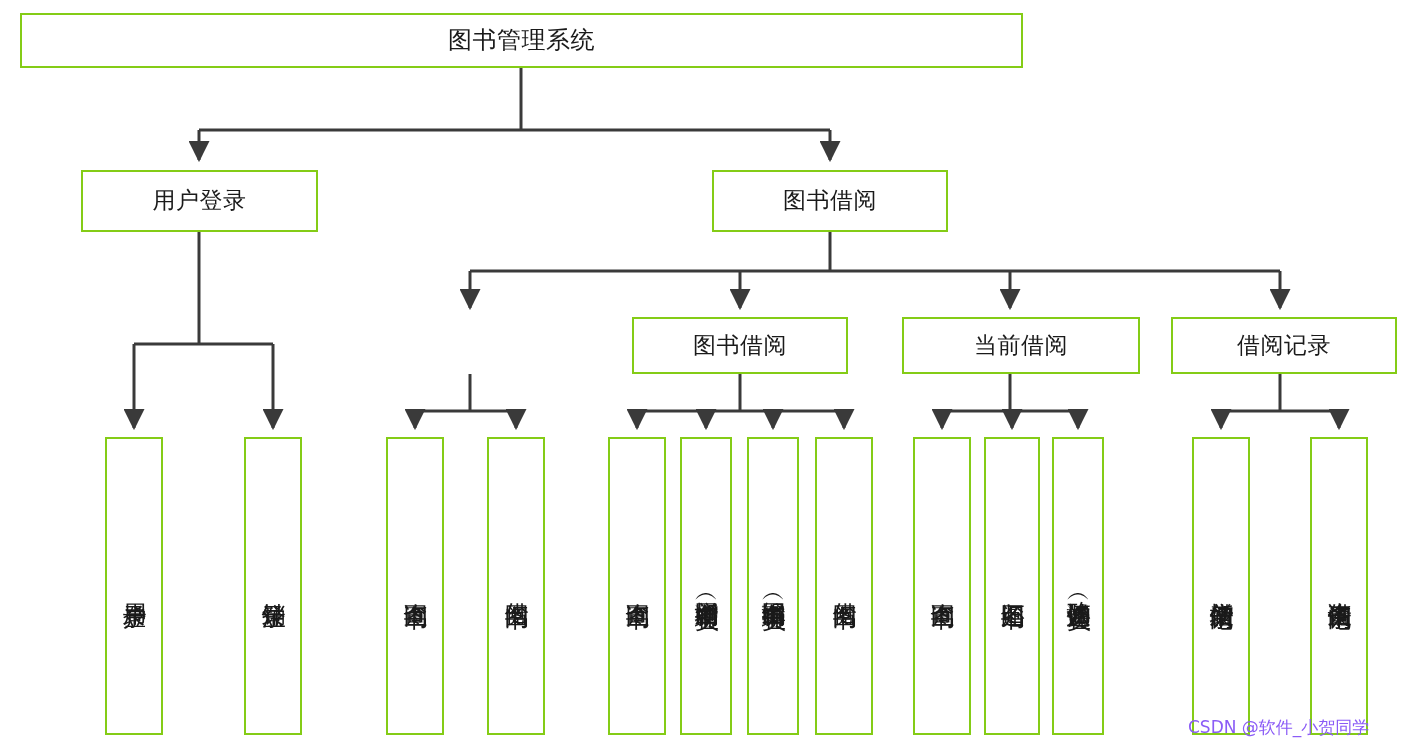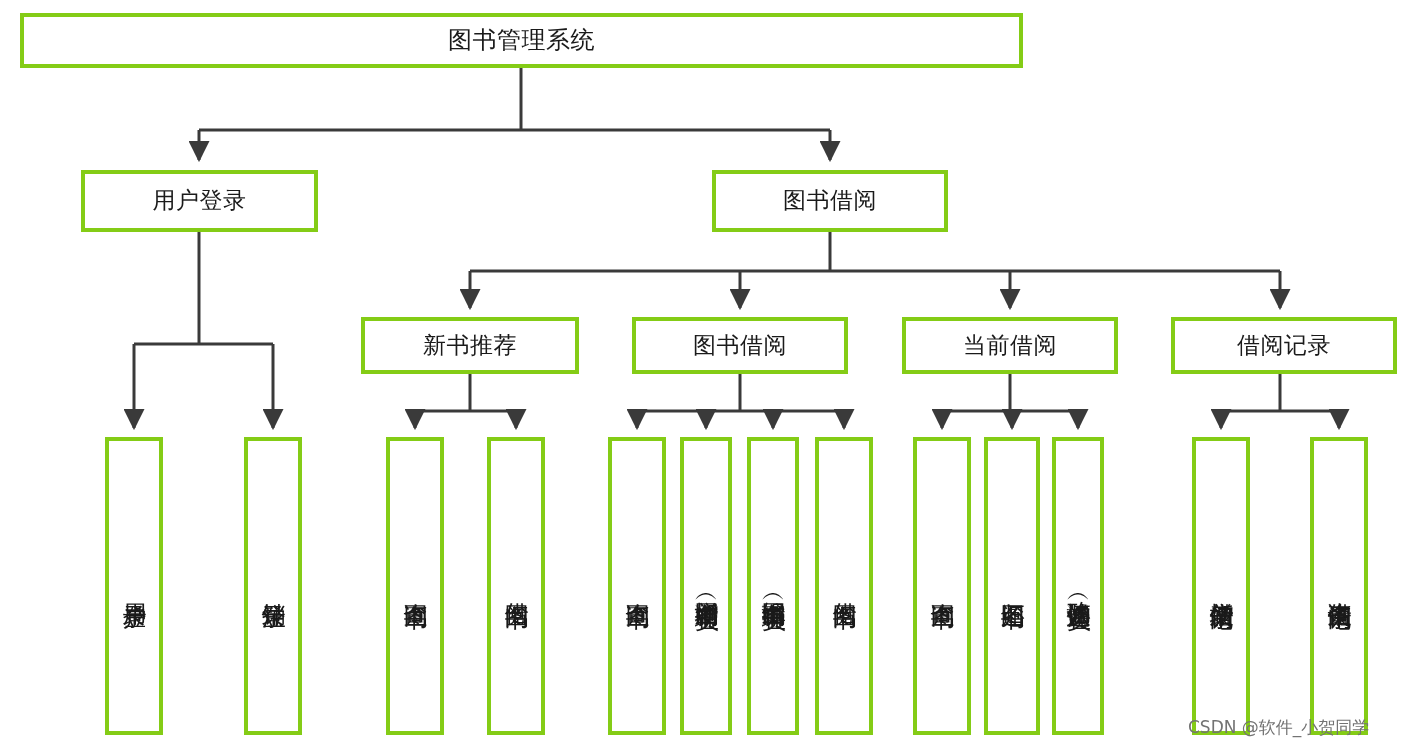--- a/index.html
+++ b/index.html
@@ -23,21 +23,21 @@
     left: 0;
     top: 0;
     width: 1405px;
     height: 747px;
     pointer-events: none;
   }
   .node {
     position: absolute;
     box-sizing: border-box;
     background: #ffffff;
-    border: 4px solid #84cc16;
+    border: 2px solid #84cc16;
     display: flex;
     align-items: center;
     justify-content: center;
     overflow: visible;
     z-index: 2;
   }
   .node .label {
     color: #1a1a1a;
     text-align: center;
     line-height: 1.18;
@@ -62,21 +62,21 @@
     font-size: 24px;
     line-height: 1.06;
     letter-spacing: 1px;
     white-space: nowrap;
   }
   .watermark {
     position: absolute;
     left: 1188px;
     top: 716px;
     font-size: 17px;
-    color: #737373;
+    color: #8b5cf6;
     white-space: nowrap;
     z-index: 5;
     font-family: "DejaVu Sans", "Liberation Sans", sans-serif;
   }
 </style>
 </head>
 <body>
 
 <div id="canvas">
 
@@ -134,27 +134,24 @@
     <span class="label">图书管理系统</span>
   </div>
 
   <div class="node horiz" style="left:81px; top:170px; width:237px; height:62px;">
     <span class="label">用户登录</span>
   </div>
   <div class="node horiz" style="left:712px; top:170px; width:236px; height:62px;">
     <span class="label">图书借阅</span>
   </div>
 
-  <div class="node horiz" style="left:361px; top:317px; width:218px; height:57px;">
-    <span class="label">新书推荐</span>
-  </div>
   <div class="node horiz" style="left:632px; top:317px; width:216px; height:57px;">
     <span class="label">图书借阅</span>
   </div>
-  <div class="node horiz" style="left:902px; top:317px; width:216px; height:57px;">
+  <div class="node horiz" style="left:902px; top:317px; width:238px; height:57px;">
     <span class="label">当前借阅</span>
   </div>
   <div class="node horiz" style="left:1171px; top:317px; width:226px; height:57px;">
     <span class="label">借阅记录</span>
   </div>
 
   <div class="node vert" style="left:105px; top:437px; width:58px; height:298px;">
     <span class="label">用户登录</span>
   </div>
   <div class="node vert" style="left:244px; top:437px; width:58px; height:298px;">

